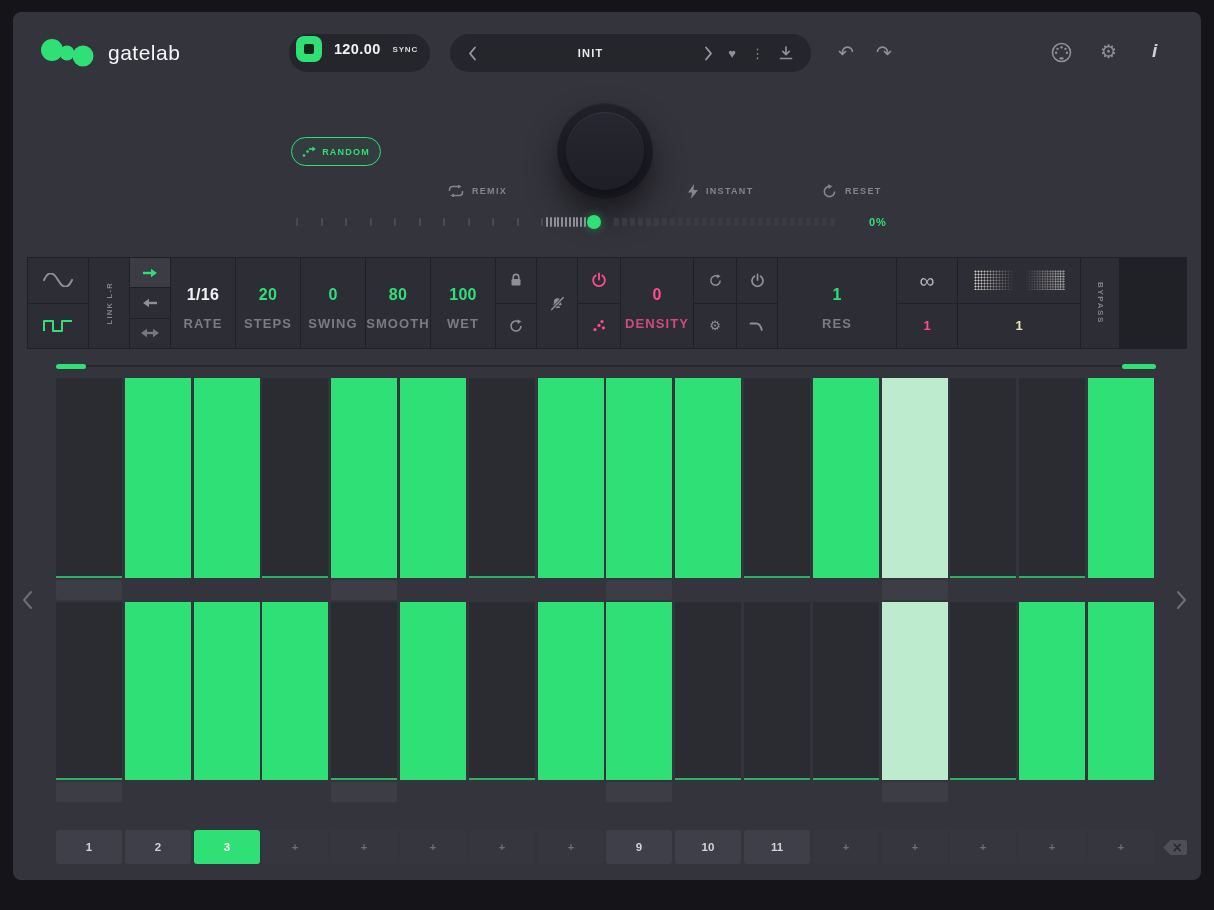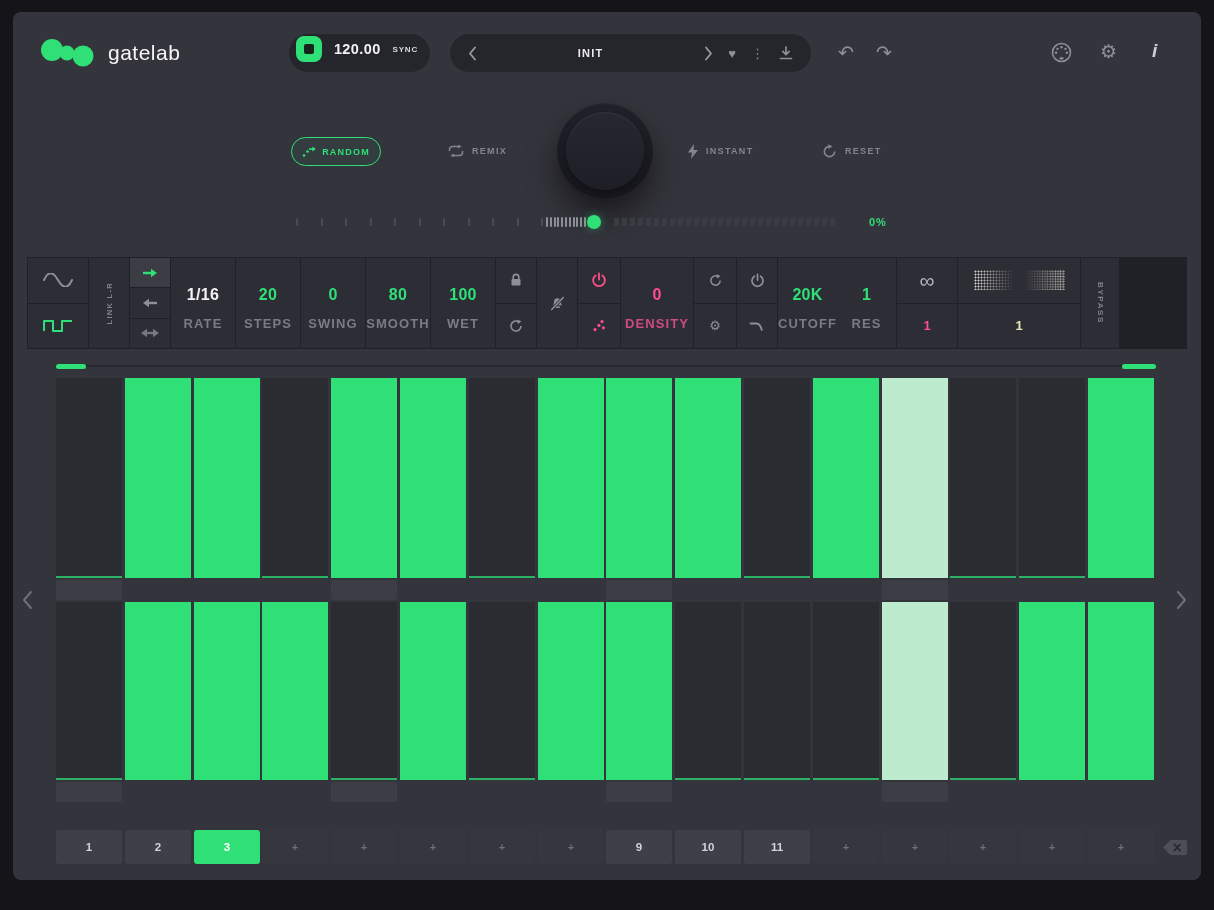--- a/index.html
+++ b/index.html
@@ -25,21 +25,21 @@
   .redo{left:876px;top:43px;font-size:19px;}
   .midi{left:1050px;top:41px;}
   .gearbtn{left:1100px;top:42px;font-size:19px;}
   .infobtn{left:1152px;top:41px;font-family:"Liberation Serif",serif;font-style:italic;font-weight:bold;font-size:19px;color:#cfcfd6;}
 
   
   .rnd-pill{position:absolute;left:291px;top:137px;width:90px;height:29px;border:1px solid #2fe077;border-radius:15px;
     background:rgba(47,224,119,.05);display:flex;align-items:center;justify-content:center;gap:6px;
     color:#2fe077;font-size:9px;font-weight:bold;letter-spacing:1.2px;cursor:pointer;}
   .flatbtn{position:absolute;display:flex;align-items:center;gap:8px;background:none;border:none;
-    color:#85858e;font-size:9px;font-weight:bold;letter-spacing:1.3px;cursor:pointer;height:16px;}
+    color:#85858e;font-size:9px;font-weight:bold;letter-spacing:1.3px;cursor:pointer;height:16px;margin-top:40px;}
   .remix{left:448px;top:143px;}
   .instant{left:688px;top:143px;}
   .resetb{left:822px;top:143px;}
   .knob{position:absolute;left:557px;top:103px;width:96px;height:96px;border-radius:50%;border:none;cursor:pointer;
     background:radial-gradient(circle at 50% 36%,#2c2c35,#181820 72%);
     box-shadow:0 16px 30px rgba(0,0,0,.5), inset 0 1px 2px rgba(255,255,255,.06);}
   .knob-inner{position:absolute;left:9px;top:9px;width:78px;height:78px;border-radius:50%;
     background:linear-gradient(180deg,#272731,#1e1e26);
     box-shadow:inset 0 1px 1px rgba(255,255,255,.07), 0 3px 8px rgba(0,0,0,.45);}
 
@@ -408,24 +408,20 @@
     <button class="half">
       <svg width="16" height="12" viewBox="0 0 16 12">
         <path d="M1.5 3.5 H7.5 Q11 3.5 12.8 10" fill="none" stroke="#8f8f98" stroke-width="1.8" stroke-linecap="round"></path>
       </svg>
     </button>
   </div>
 
   <div class="cell w118">
     <div class="fr">
       <div class="fstack">
-        <div class="val">20K</div>
-        <div class="lbl">CUTOFF</div>
-      </div>
-      <div class="fstack">
         <div class="val">1</div>
         <div class="lbl">RES</div>
       </div>
     </div>
   </div>
 
   <div class="cell w60 split">
     <button class="half">
       <span class="inf">∞</span>
     </button>

